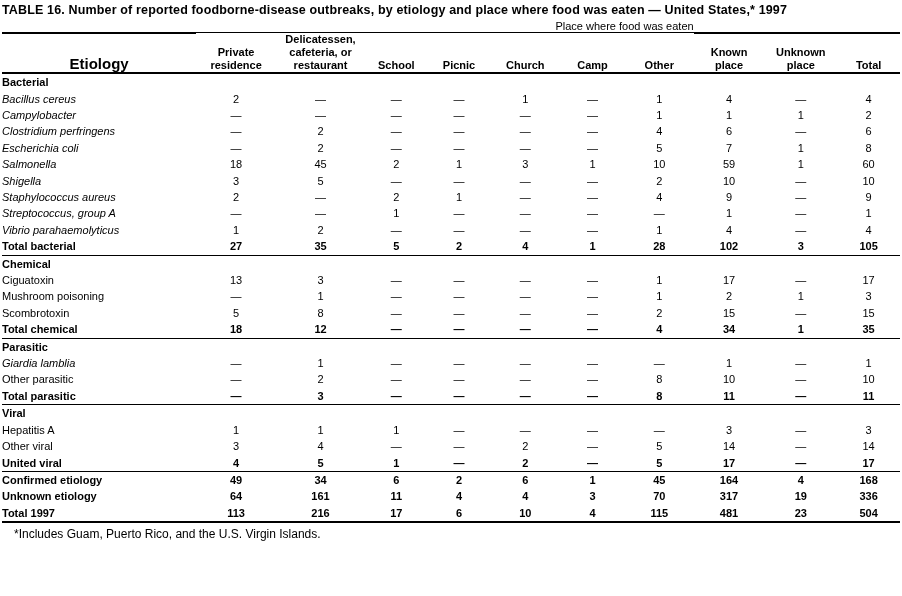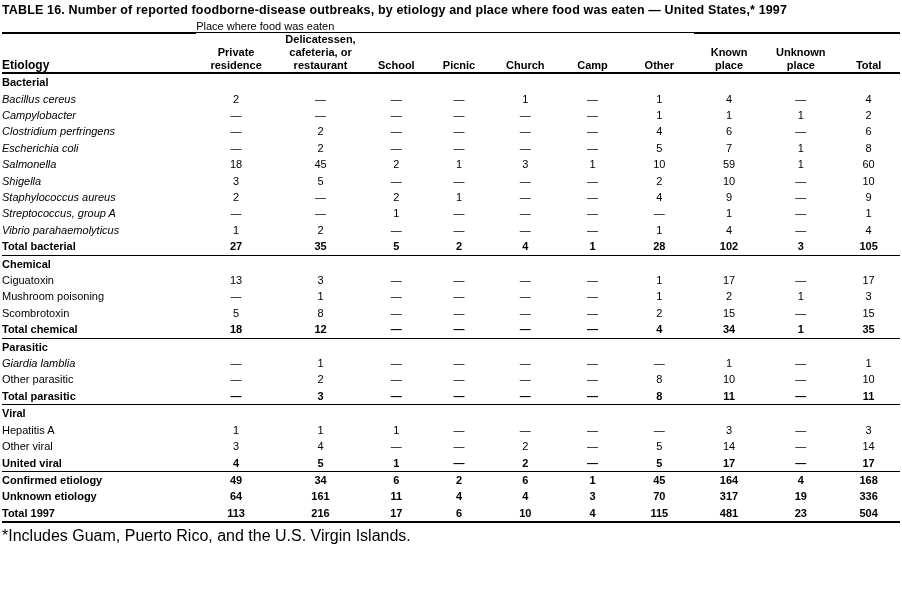--- a/index.html
+++ b/index.html
@@ -49,37 +49,37 @@
   col.c-camp   { width: 64px; }
   col.c-other  { width: 68px; }
   col.c-known  { width: 70px; }
   col.c-unk    { width: 72px; }
   col.c-total  { width: 62px; }
 
   .rule-thick { border-bottom: 2.2px solid #000; }
 
   .grp-head-row td { padding-bottom: 1px; }
   .grp-head {
-    text-align: left;
+    text-align: right;
     font-size: 11px;
     padding-bottom: 1px;
   }
   .grp-underline {
     border-bottom: 1px solid #000;
   }
   .col-head {
     text-align: center;
     font-size: 11px;
     line-height: 1.18;
     padding: 2px 3px 3px 3px;
     vertical-align: bottom;
   }
   .col-head-left {
-    text-align: left;
-    font-size: 12px;
+    text-align: center;
+    font-size: 15px;
     vertical-align: bottom;
     padding: 2px 0 3px 2px;
   }
   tr.data td {
     height: 16.4px;
     line-height: 16.4px;
     font-size: 11px;
   }
   td.num {
     text-align: center;
@@ -89,22 +89,22 @@
     text-align: left;
     font-size: 11px;
     white-space: nowrap;
   }
   .i0 { padding-left: 2px; }
   .i1 { padding-left: 14px; }
   .section { font-weight: bold; }
   .bold { font-weight: bold; }
   .ital { font-style: italic; }
   .footnote {
-    font-size: 16px;
-    padding: 4px 2px 0 2px;
+    font-size: 12px;
+    padding: 4px 2px 0 14px;
   }
 </style>
 </head>
 <body>
 
 <div class="page">
 
   <div class="title">TABLE 16. Number of reported foodborne-disease  outbreaks, by etiology and place where food was eaten — United States,* 1997</div>
 
   <table class="main">

